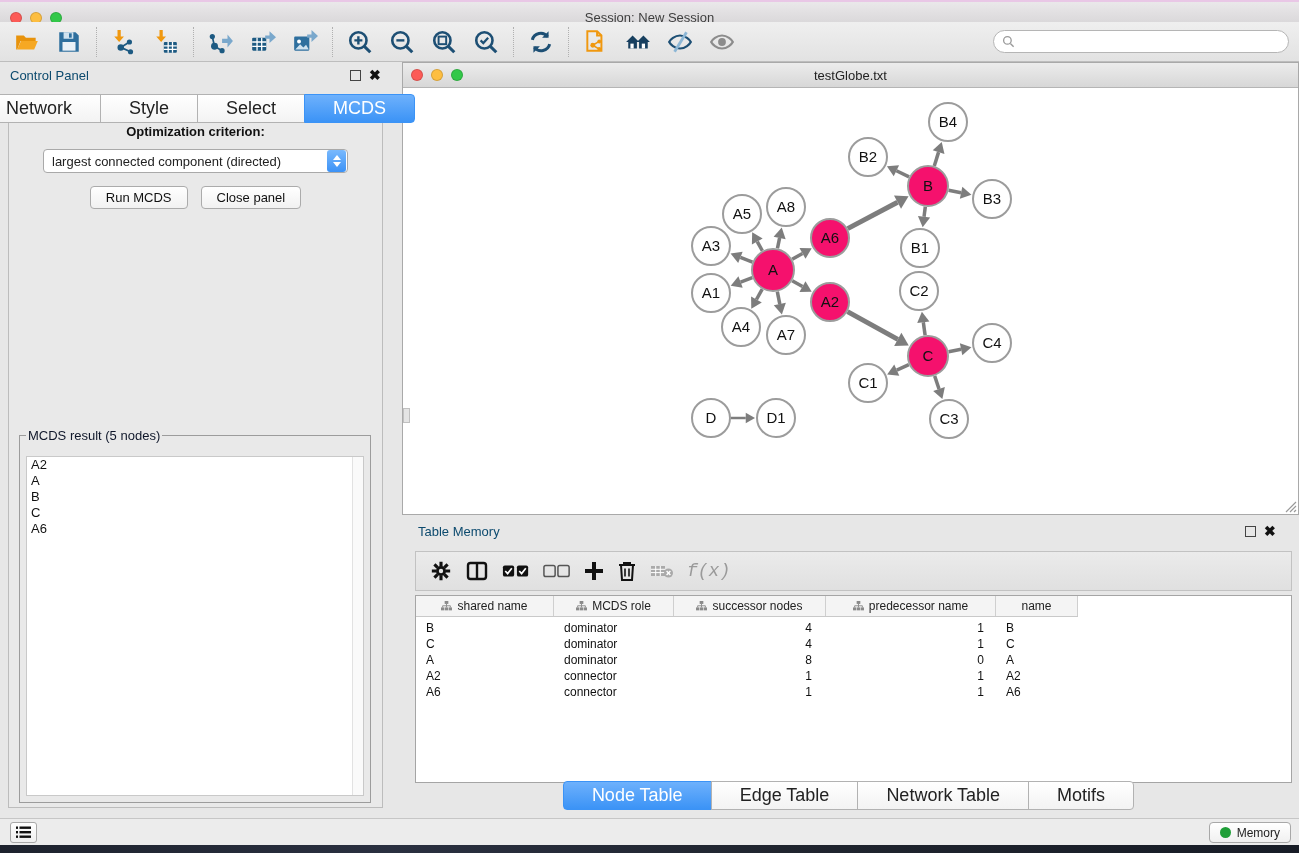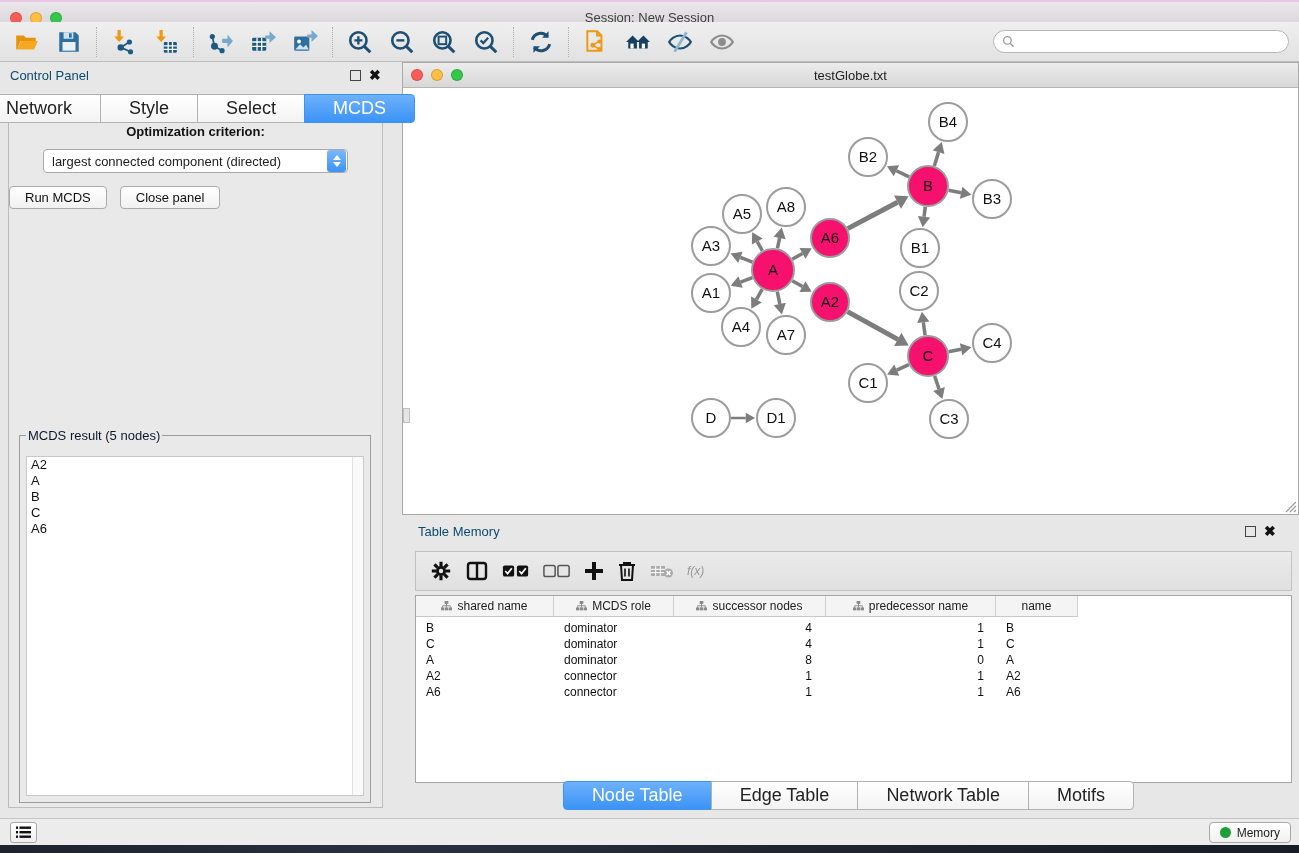--- a/index.html
+++ b/index.html
@@ -44,21 +44,21 @@
   .seg-tab.active { background:linear-gradient(#6eb1fc,#3b93f6); color:#fff; border-color:#3b93f6; }
   .cp-box { position:absolute; left:8px; right:9px; top:43px; bottom:10px; border:1px solid #bcbcbc; background:#e9e9e9; margin-top:-11px; padding-top:11px; }
   .opt-label { text-align:center; font-size:13px; margin-top:18px; color:#111;font-weight:bold; }
   .select-wrap { position:relative; margin:10px 34px 0 34px; height:24px; background:#fff;
     border:1px solid #a9a9a9; border-radius:4px; display:flex; align-items:center; cursor:pointer; }
   .select-wrap .sel-text { font-size:13px; padding-left:8px; flex:1; white-space:nowrap; overflow:hidden; }
   .sel-stepper { width:19px; height:22px; border-radius:3px; margin-right:1px;
     background:linear-gradient(#79b9fd,#3c92f6); display:flex; flex-direction:column; align-items:center; justify-content:center; gap:2px; }
   .tri-up { width:0; height:0; border-left:4px solid transparent; border-right:4px solid transparent; border-bottom:5px solid #fff; }
   .tri-dn { width:0; height:0; border-left:4px solid transparent; border-right:4px solid transparent; border-top:5px solid #fff; }
-  .btn-row { display:flex; justify-content:flex-start; gap:13px; margin-top:13px; }
+  .btn-row { display:flex; justify-content:center; gap:13px; margin-top:13px; }
   .push-btn { background:linear-gradient(#ffffff,#f1f1f1); border:1px solid #ababab; border-radius:4px;
     font-size:13px; padding:3px 15px; cursor:pointer; color:#111; }
   .result-fieldset { position:absolute; left:6px; right:7px; bottom:4px; top:340px;
     border:1px solid #9c9c9c; margin:0 4px; padding:4px; }
   .result-legend { font-size:13px; color:#0f172a; padding:0 2px; margin-left:2px; }
   .result-list { position:absolute; left:6px; right:6px; top:20px; bottom:6px; background:#fff; border:1px solid #c9c9c9; overflow:hidden; }
   .result-scroll { position:absolute; right:0; top:0; bottom:0; width:11px; background:#fafafa; border-left:1px solid #e2e2e2; }
   .result-item { font-size:13px; padding:0 4px; line-height:16px; color:#111; }
 
   
@@ -70,21 +70,21 @@
   .net-canvas { position:absolute; left:0; top:26px; right:0; bottom:0; background:#fff; overflow:hidden; }
   .grip-left { position:absolute; left:0px; top:345px; width:7px; height:15px; background:#e4e4e4; border:1px solid #c0c0c0; }
   .grip-corner { position:absolute; right:1px; bottom:1px; width:14px; height:14px; }
 
   
   .table-panel { position:absolute; left:398px; top:518px; width:901px; height:298px; background:#e7e7e7; }
   .tp-toolbar { position:absolute; left:17px; right:7px; top:33px; height:40px;
     background:linear-gradient(#ebebeb,#e0e0e0); border:1px solid #c2c2c2;
     display:flex; align-items:center; gap:13px; padding-left:14px; }
   .tp-ico { height:26px; display:flex; align-items:center; justify-content:center; cursor:pointer; }
-  .fx-label { font-family:Liberation Sans, sans-serif; font-style:italic; font-size:12px; color:#9a9a9a; }
+  .fx-label { font-family:Liberation Mono, monospace; font-style:italic; font-size:18px; color:#9a9a9a; }
   .table-box { position:absolute; left:17px; right:7px; top:77px; bottom:33px; background:#fff; border:1px solid #a5a5a5; overflow:hidden; }
   .thead { display:flex; height:21px; border-bottom:1px solid #c9c9c9; background:#f4f4f4; width:662px; }
   .th { display:flex; align-items:center; justify-content:center; font-size:12px; color:#222;
     border-right:1px solid #cfcfcf; position:relative; gap:5px; }
   .th svg { width:11px; height:11px; flex:none; }
   .c0{width:138px;} .c1{width:120px;} .c2{width:152px;} .c3{width:170px;} .c4{width:82px;}
   .tr { display:flex; height:16px; align-items:center; }
   .td { font-size:12px; color:#111; overflow:hidden; white-space:nowrap; }
   .td.c0 { padding-left:10px; } .td.c1 { padding-left:10px; }
   .td.c2 { text-align:right; padding-right:14px; } .td.c3 { text-align:right; padding-right:12px; }

